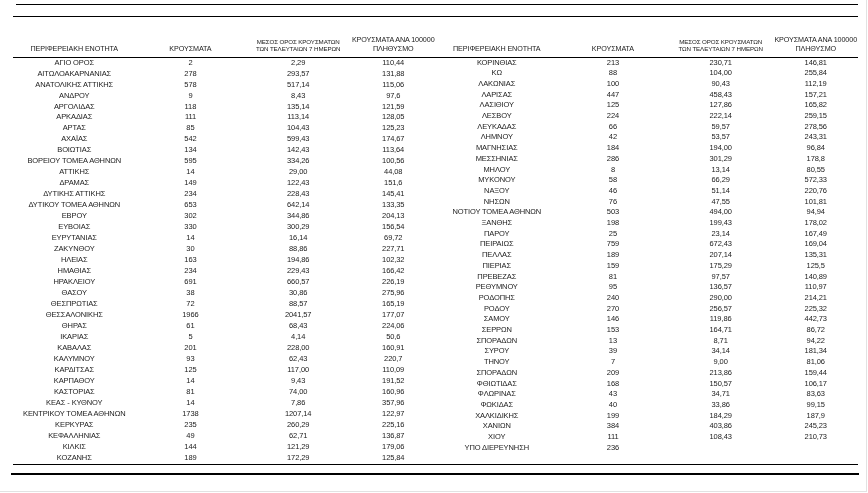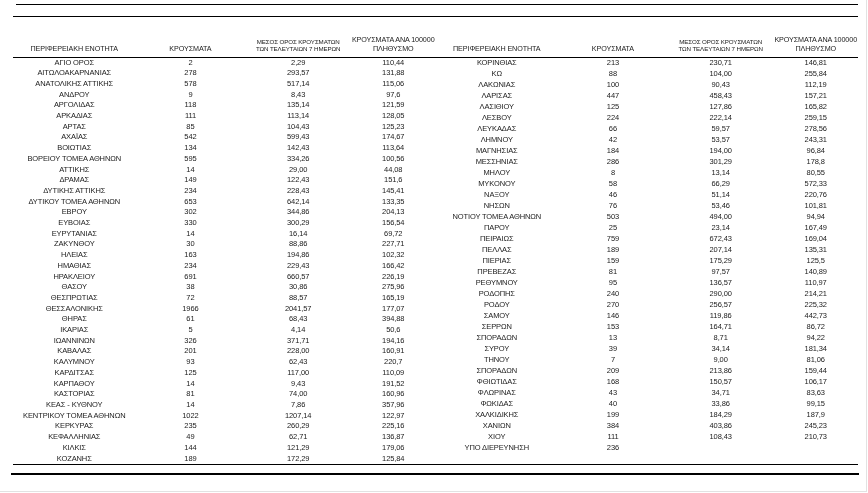--- a/index.html
+++ b/index.html
@@ -220,35 +220,29 @@
           <tr>
             <td>ΘΕΣΣΑΛΟΝΙΚΗΣ</td>
             <td>1966</td>
             <td>2041,57</td>
             <td>177,07</td>
           </tr>
           <tr>
             <td>ΘΗΡΑΣ</td>
             <td>61</td>
             <td>68,43</td>
-            <td>394,88</td>
+            <td>224,06</td>
           </tr>
           <tr>
             <td>ΙΚΑΡΙΑΣ</td>
             <td>5</td>
             <td>4,14</td>
             <td>50,6</td>
           </tr>
           <tr>
-            <td>ΙΩΑΝΝΙΝΩΝ</td>
-            <td>326</td>
-            <td>371,71</td>
-            <td>194,16</td>
-          </tr>
-          <tr>
             <td>ΚΑΒΑΛΑΣ</td>
             <td>201</td>
             <td>228,00</td>
             <td>160,91</td>
           </tr>
           <tr>
             <td>ΚΑΛΥΜΝΟΥ</td>
             <td>93</td>
             <td>62,43</td>
             <td>220,7</td>
@@ -272,21 +266,21 @@
             <td>160,96</td>
           </tr>
           <tr>
             <td>ΚΕΑΣ - ΚΥΘΝΟΥ</td>
             <td>14</td>
             <td>7,86</td>
             <td>357,96</td>
           </tr>
           <tr>
             <td>ΚΕΝΤΡΙΚΟΥ ΤΟΜΕΑ ΑΘΗΝΩΝ</td>
-            <td>1022</td>
+            <td>1738</td>
             <td>1207,14</td>
             <td>122,97</td>
           </tr>
           <tr>
             <td>ΚΕΡΚΥΡΑΣ</td>
             <td>235</td>
             <td>260,29</td>
             <td>225,16</td>
           </tr>
           <tr>
@@ -399,28 +393,34 @@
           </tr>
           <tr>
             <td>ΝΑΞΟΥ</td>
             <td>46</td>
             <td>51,14</td>
             <td>220,76</td>
           </tr>
           <tr>
             <td>ΝΗΣΩΝ</td>
             <td>76</td>
-            <td>53,46</td>
+            <td>47,55</td>
             <td>101,81</td>
           </tr>
           <tr>
             <td>ΝΟΤΙΟΥ ΤΟΜΕΑ ΑΘΗΝΩΝ</td>
             <td>503</td>
             <td>494,00</td>
             <td>94,94</td>
+          </tr>
+          <tr>
+            <td>ΞΑΝΘΗΣ</td>
+            <td>198</td>
+            <td>199,43</td>
+            <td>178,02</td>
           </tr>
           <tr>
             <td>ΠΑΡΟΥ</td>
             <td>25</td>
             <td>23,14</td>
             <td>167,49</td>
           </tr>
           <tr>
             <td>ΠΕΙΡΑΙΩΣ</td>
             <td>759</td>

